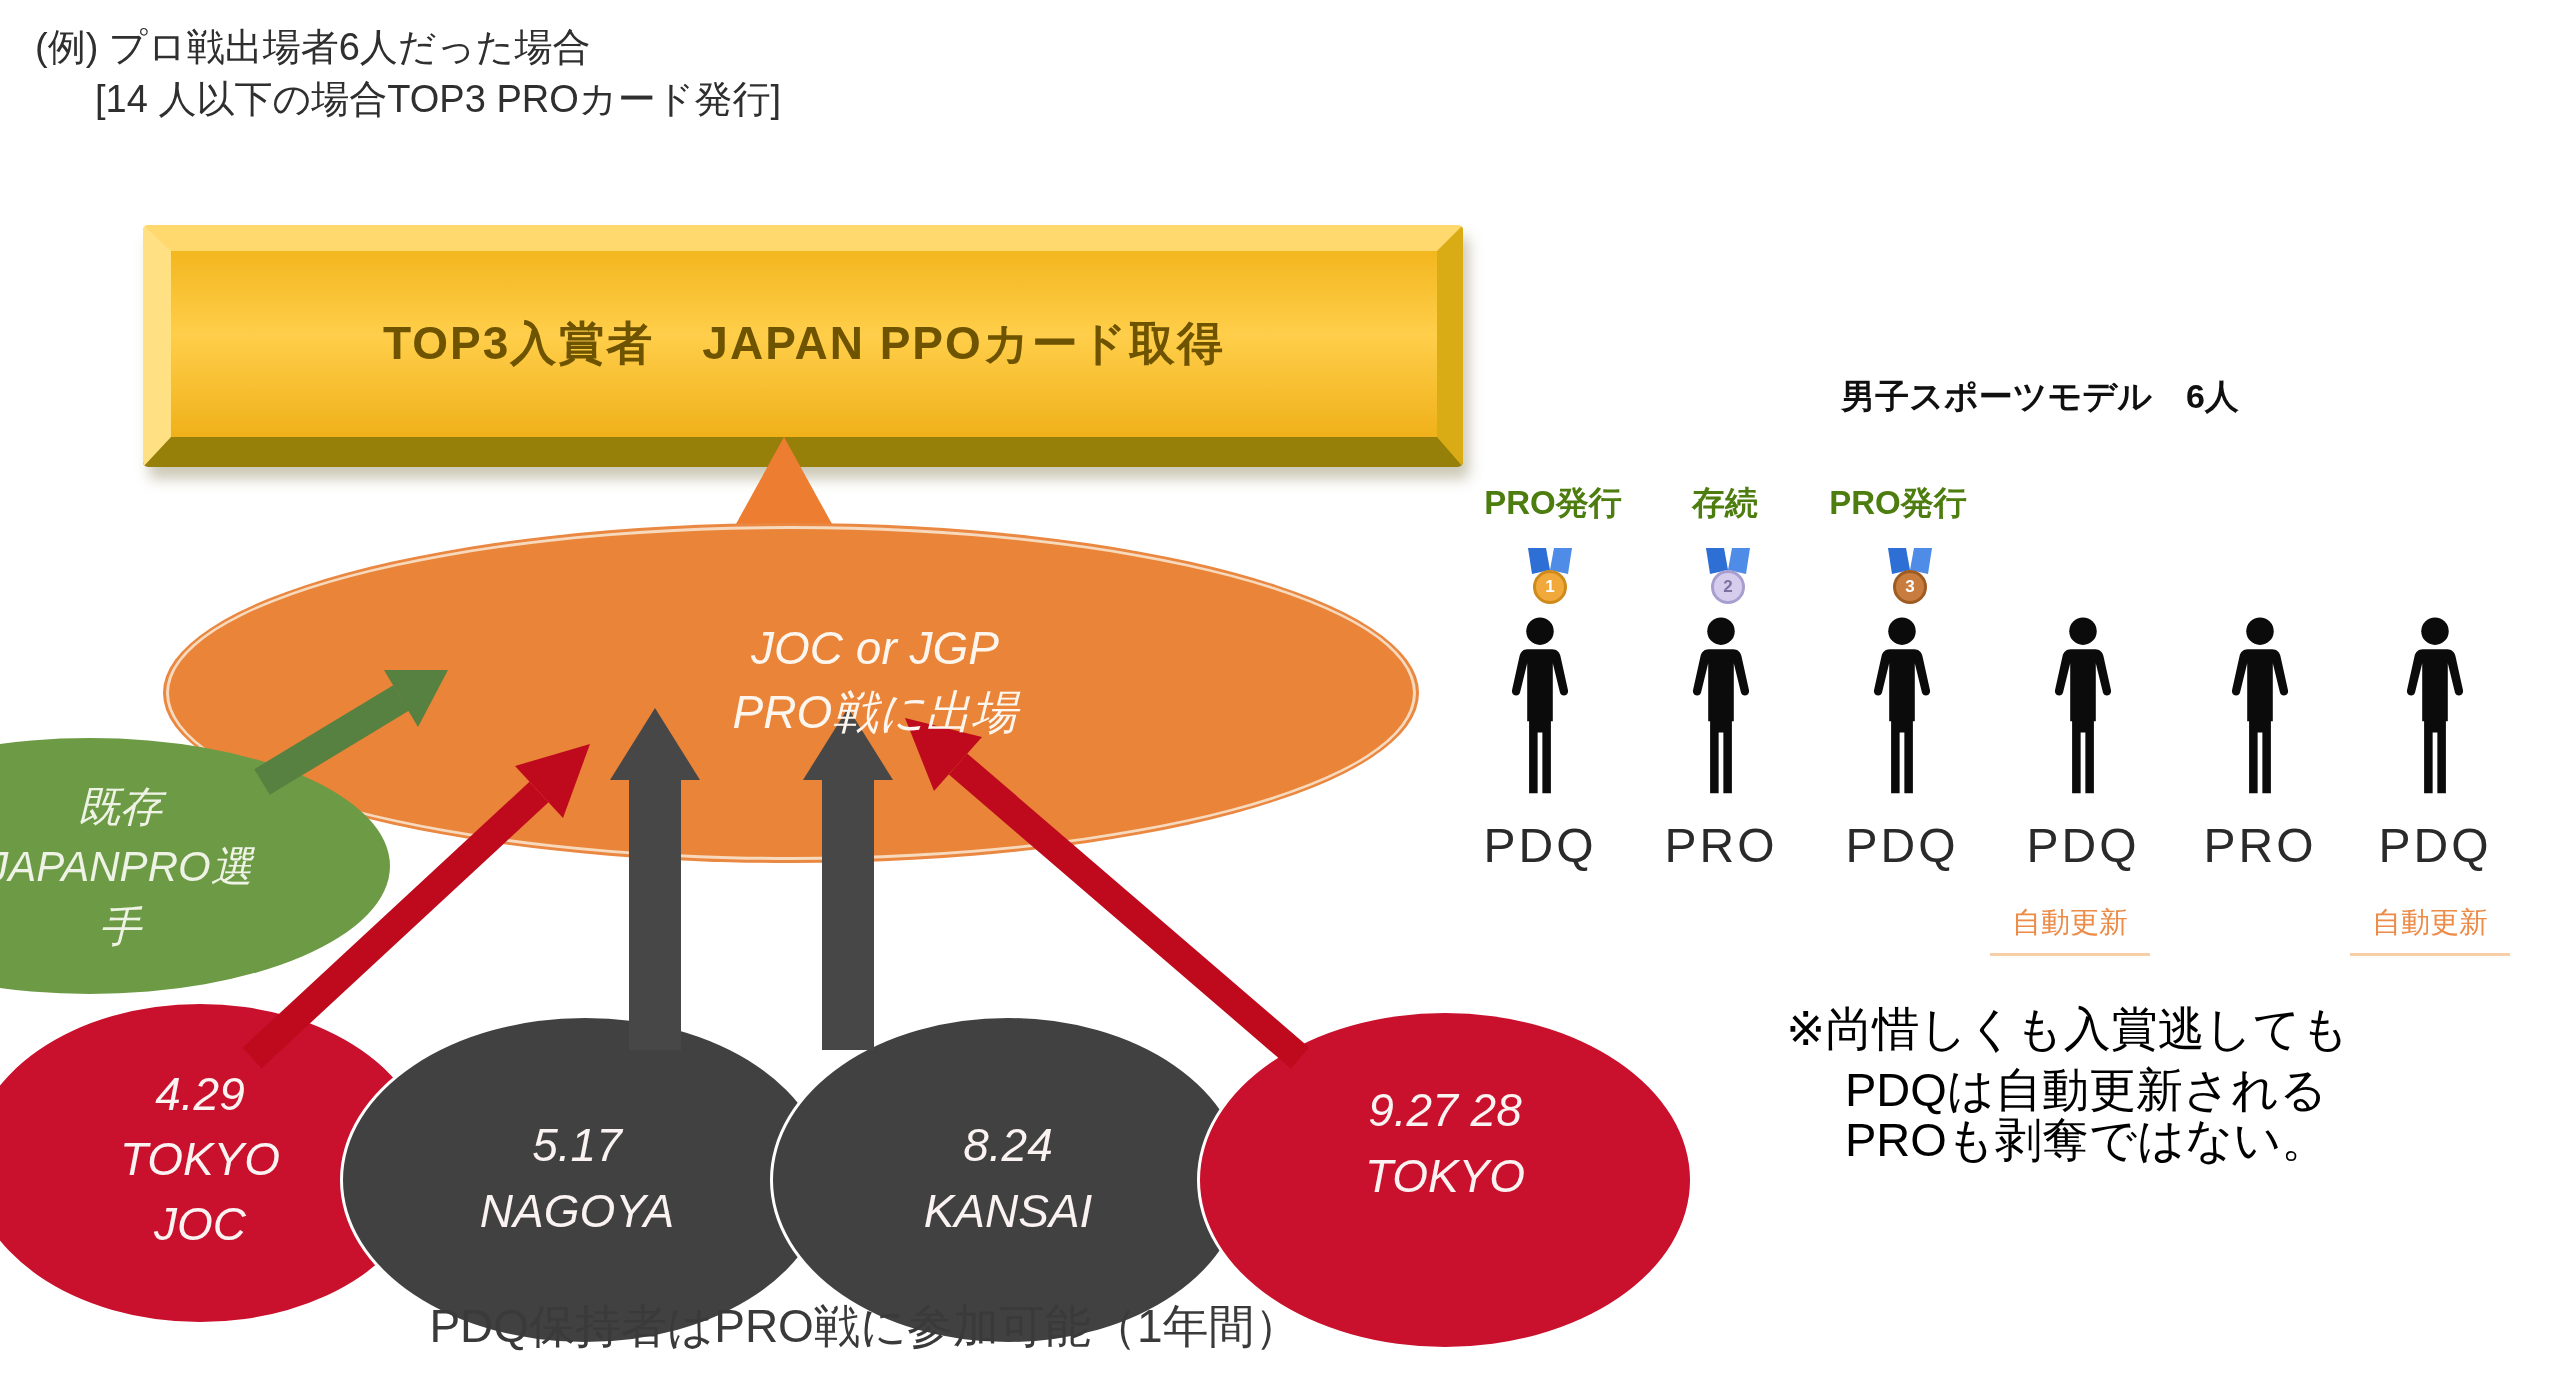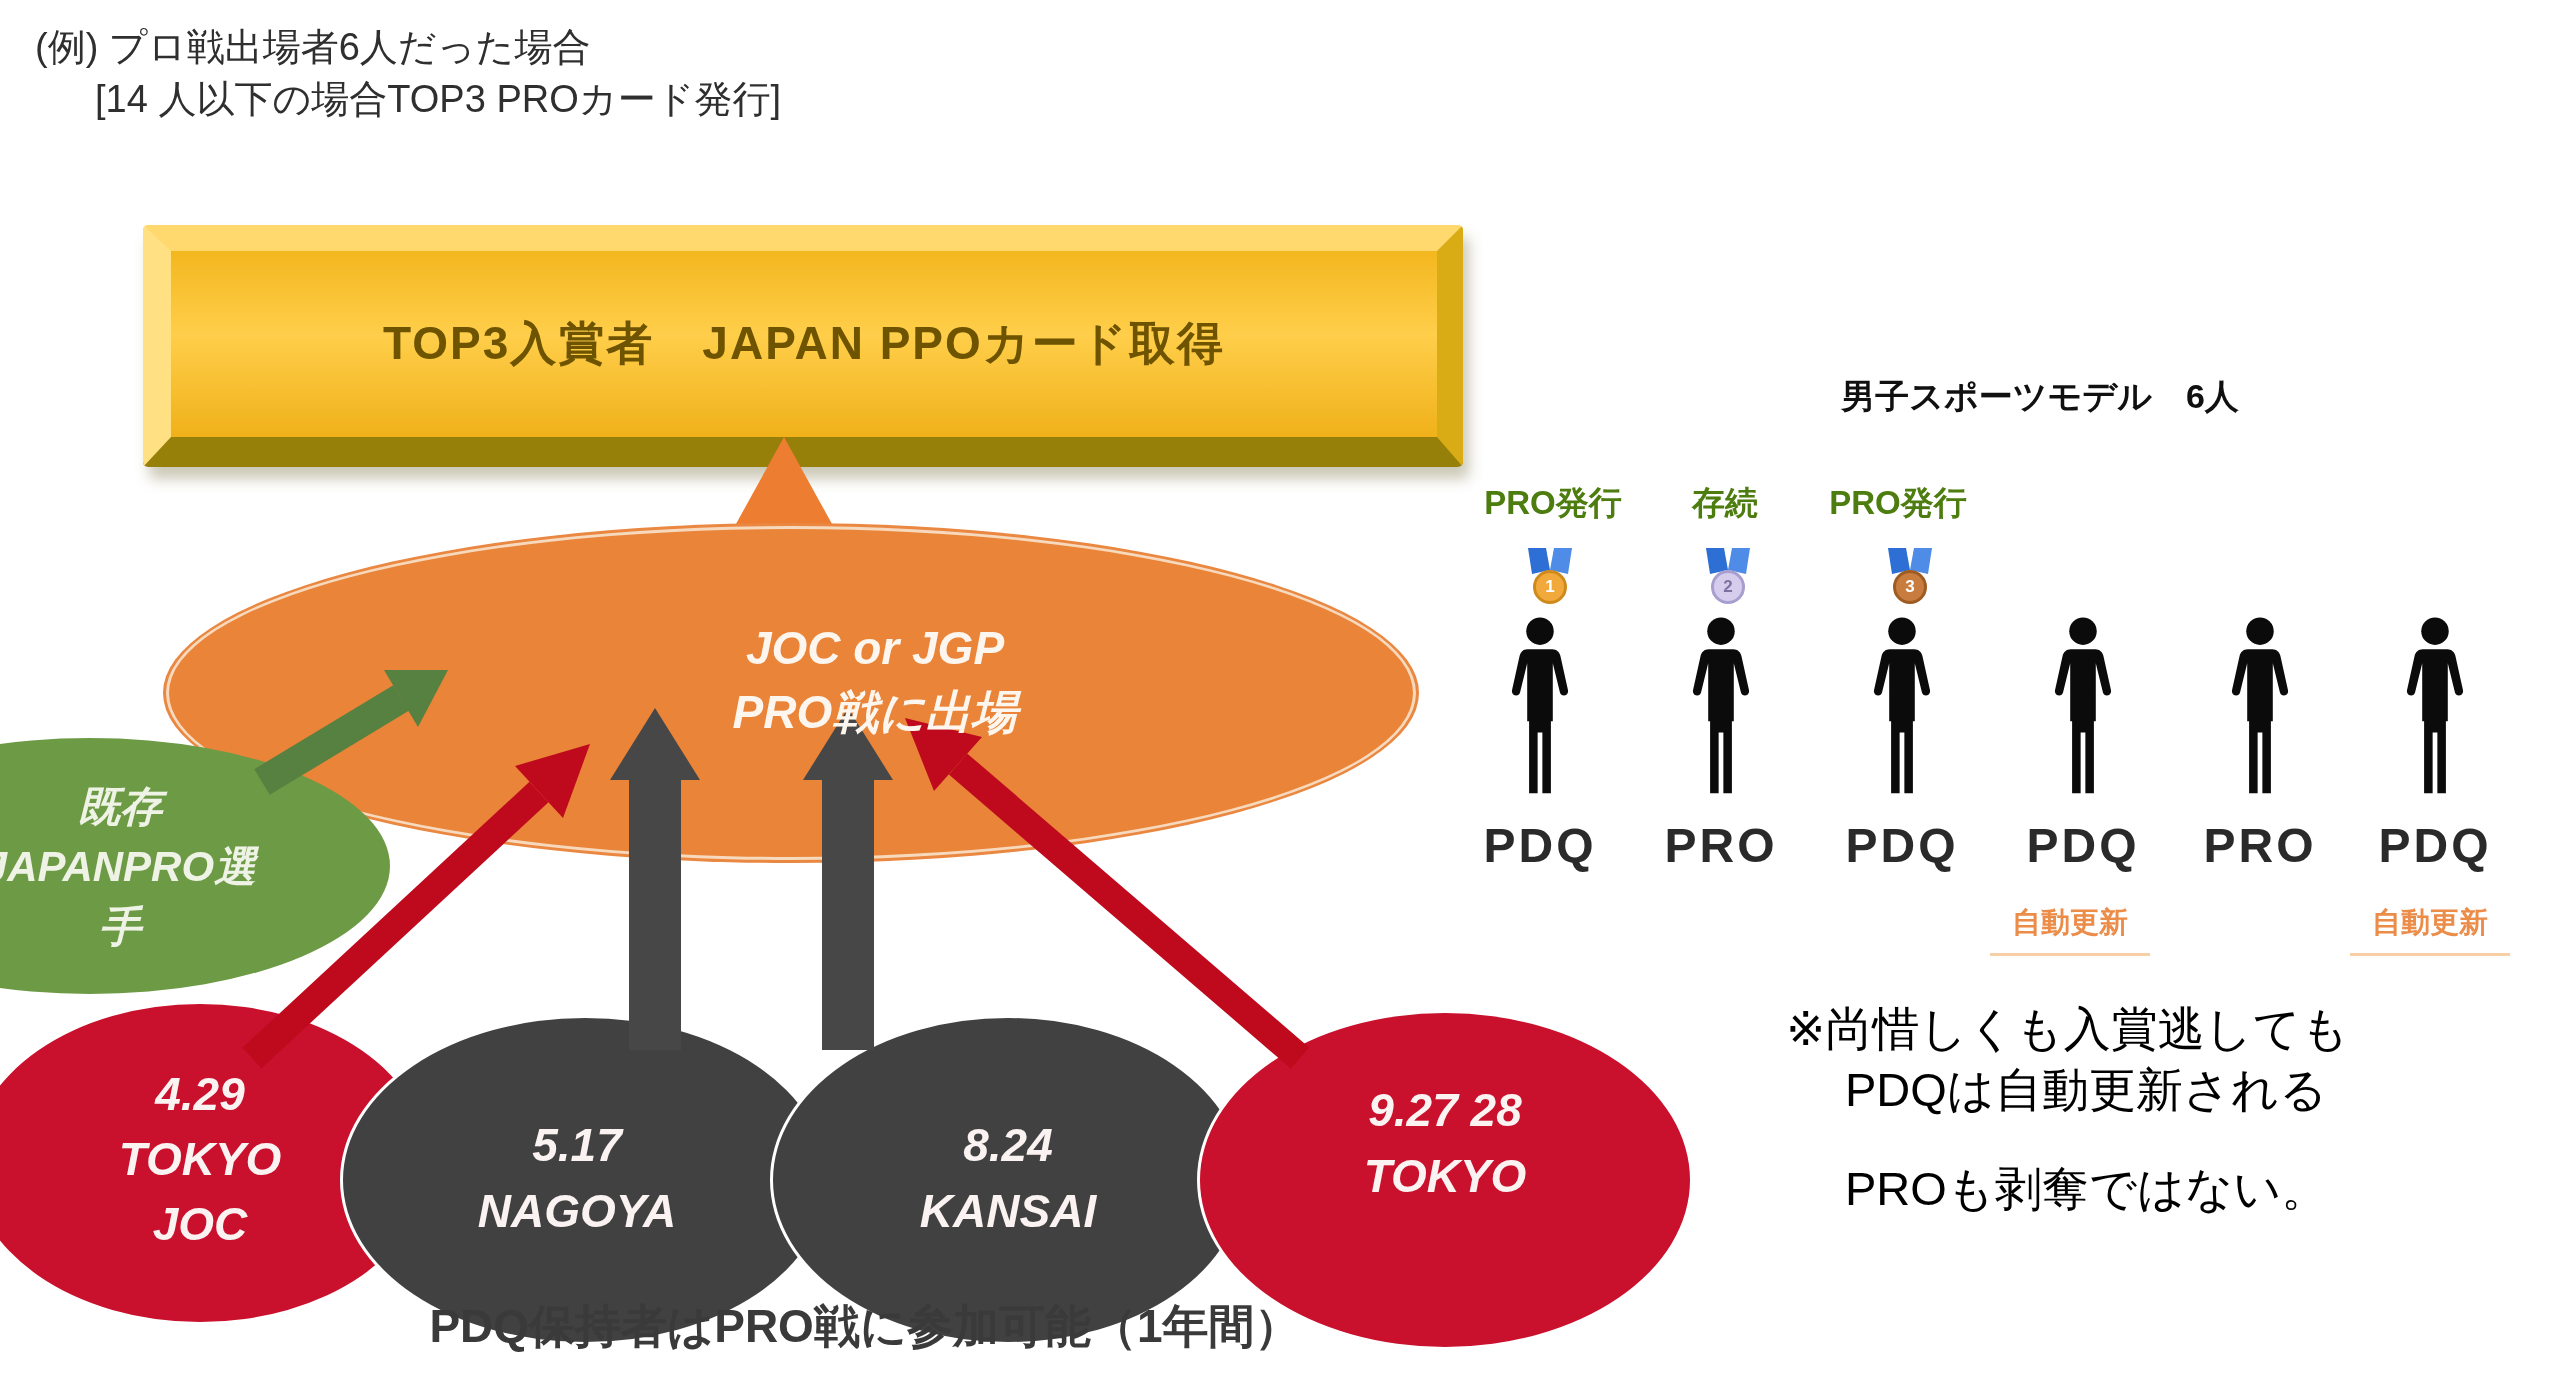--- a/index.html
+++ b/index.html
@@ -1,19 +1,19 @@
 <!DOCTYPE html>
 <html><head>
 <meta charset="utf-8">
 <style>
   html,body{margin:0;padding:0;background:#fff;}
   #stage{position:relative;width:2560px;height:1397px;background:#ffffff;overflow:hidden;
          font-family:"Liberation Sans","DejaVu Sans",sans-serif;}
   .abs{position:absolute;}
-  .ctr{text-align:center;font-weight:bold;}
+  .ctr{text-align:center;}
   .hdr{font-size:38px;color:#2f2f2f;white-space:nowrap;z-index:10;}
   .gold-box{left:143px;top:225px;width:1320px;height:242px;z-index:2;border-radius:5px;
     border-top:26px solid #ffd96e;border-left:28px solid #ffe083;
     border-right:26px solid #d9ab15;border-bottom:30px solid #97800a;
     background:linear-gradient(180deg,#f3b71f 0%,#ffce4a 45%,#f0b11a 100%);
     box-shadow:6px 12px 14px rgba(110,100,50,.35);
     display:flex;align-items:center;justify-content:center;box-sizing:border-box;}
   .gold-label{font-size:46px;font-weight:600;color:#6e5300;letter-spacing:2px;white-space:nowrap;}
   .ellipse{border-radius:50%;}
   .orange-ellipse{left:166px;top:526px;width:1244px;height:328px;background:#e98438;
@@ -180,15 +180,15 @@
   <div class="abs ctr status-label" style="left:1832px;top:818px;width:140px;">PDQ</div>
   <div class="abs ctr status-label" style="left:2013px;top:818px;width:140px;">PDQ</div>
   <div class="abs ctr status-label" style="left:2190px;top:818px;width:140px;">PRO</div>
   <div class="abs ctr status-label" style="left:2365px;top:818px;width:140px;">PDQ</div>
 
   <div class="abs ctr auto-renew" style="left:1990px;top:903px;width:160px;">自動更新</div>
   <div class="abs ctr auto-renew" style="left:2350px;top:903px;width:160px;">自動更新</div>
 
   <div class="abs note-line" style="left:1786px;top:998px;">※尚惜しくも入賞逃しても</div>
   <div class="abs note-line" style="left:1845px;top:1059px;">PDQは自動更新される</div>
-  <div class="abs note-line" style="left:1845px;top:1158px;">PROも剥奪ではない。</div>
+  <div class="abs note-line" style="left:1845px;top:1109px;">PROも剥奪ではない。</div>
 
 </div>
 
 </body></html>

